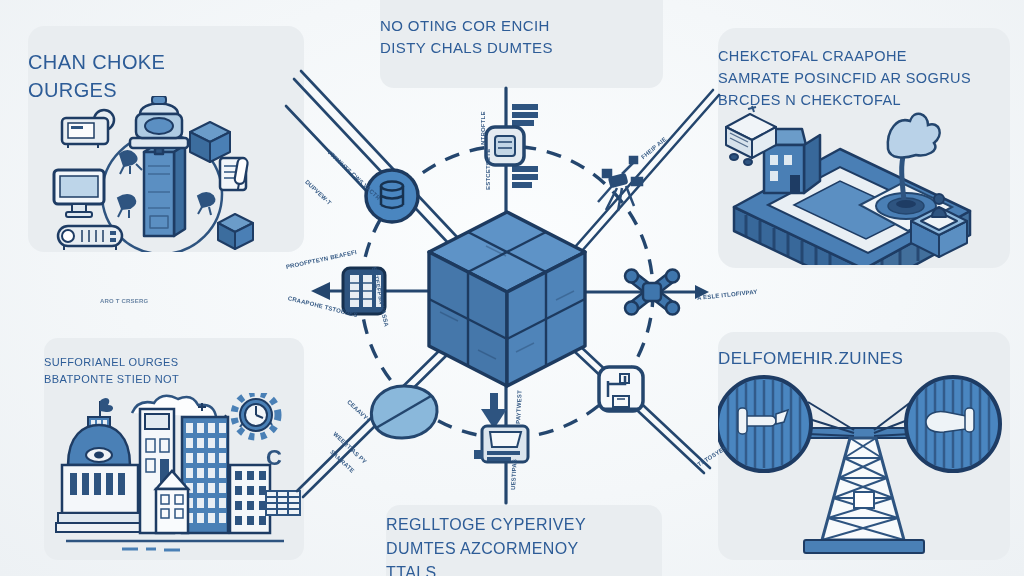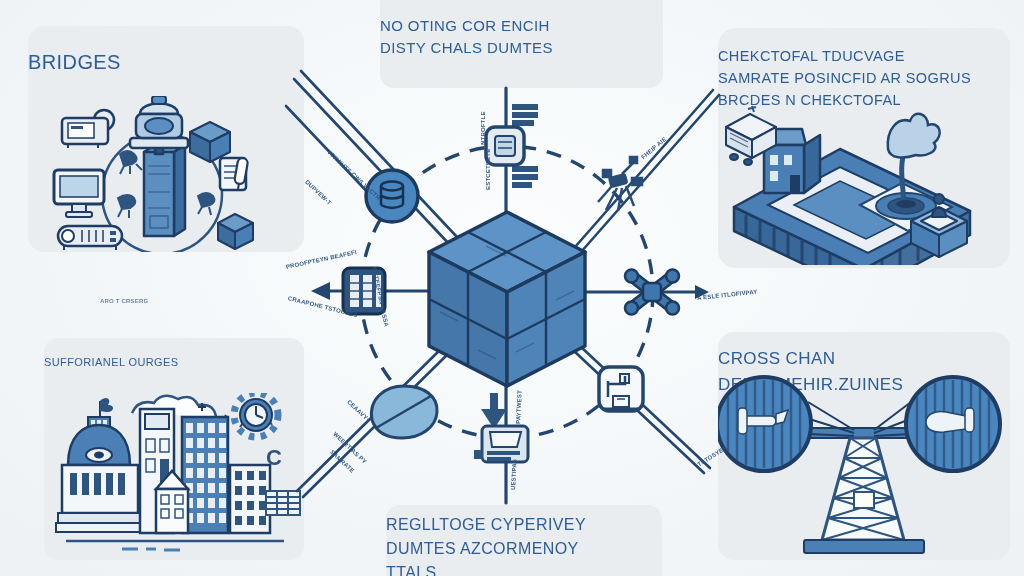--- a/index.html
+++ b/index.html
@@ -27,21 +27,22 @@
   .micro{position:absolute;font-size:6px;color:#2e5480;white-space:nowrap;
     transform-origin:0 50%;letter-spacing:.2px;opacity:.95;font-weight:bold;}
 </style>
 </head>
 <body>
 
 <div class="stage">
 
   <div class="panel tl">
     <div class="title t-tl">
-      <span>BRIDGES</span>
+      <span>CHAN CHOKE</span>
+      <span>OURGES</span>
     </div>
     <svg class="ill" style="top:70px" width="276" height="156" viewBox="0 0 276 156">
       <circle cx="134" cy="98" r="60" fill="none" stroke="#2e5480" stroke-width="2.5"></circle>
 
       <g stroke="#1e3c64" stroke-width="2.5" stroke-linejoin="round">
         <polygon points="116,56 127,49 157,49 146,56" fill="#7aa7cf"></polygon>
         <polygon points="146,56 157,49 157,133 146,140" fill="#3c6d9e"></polygon>
         <rect x="116" y="56" width="30" height="84" fill="#5b8fc2"></rect>
         <g stroke-width="1.2" opacity="0.55">
           <line x1="120" y1="70" x2="142" y2="70"></line>
@@ -137,21 +138,21 @@
 
   <div class="panel tc">
     <div class="title t-tc">
       <span>NO OTING COR ENCIH</span>
       <span>DISTY CHALS DUMTES</span>
     </div>
   </div>
 
   <div class="panel tr">
     <div class="title t-tr">
-      <span>CHEKCTOFAL TDUCVAGE</span>
+      <span>CHEKCTOFAL CRAAPOHE</span>
       <span>SAMRATE POSINCFID AR SOGRUS</span>
       <span>BRCDES N CHEKCTOFAL</span>
     </div>
     <svg class="ill" style="top:77px" width="292" height="160" viewBox="0 0 292 160">
 
       <g stroke="#1e3c64" stroke-width="2.5" stroke-linejoin="round">
         <polygon points="16,102 146,164 146,188 16,126" fill="#38689a"></polygon>
         <polygon points="146,164 252,106 252,130 146,188" fill="#426f9c"></polygon>
         <polygon points="16,102 122,44 252,106 146,164" fill="#4a7fb5"></polygon>
       </g>
@@ -211,20 +212,21 @@
         <polygon points="203,116 221,107 239,116 221,125" fill="#eef3f7"></polygon>
         <circle cx="221" cy="94" r="5" fill="#2e5480"></circle>
         <path d="M214,112 C214,100 228,100 228,112 Z" fill="#2e5480"></path>
       </g>
     </svg>
   </div>
 
   <div class="panel bl">
     <div class="title t-bl">
       <span>SUFFORIANEL OURGES</span>
+      <span>BBATPONTE STIED NOT</span>
     </div>
     <svg class="ill" style="top:55px" width="260" height="162" viewBox="0 0 260 162">
 
       <path d="M88,20 Q94,6 110,10 Q118,-2 134,6 Q148,0 154,12 Q170,10 172,24" fill="#fcfdfe" stroke="#2e5480" stroke-width="2.5"></path>
       <path d="M196,34 Q202,24 214,28 Q222,22 228,32" fill="none" stroke="#2e5480" stroke-width="2"></path>
       <path d="M158,10 v8 M154,14 h8" stroke="#1e3c64" stroke-width="2"></path>
       <path d="M172,26 l4,6 l6,-10" fill="none" stroke="#1e3c64" stroke-width="2"></path>
 
       <g>
         <circle cx="212" cy="22" r="22" fill="none" stroke="#4a80b6" stroke-width="7" stroke-dasharray="5.5 6.5"></circle>
@@ -351,21 +353,20 @@
   <div class="panel bc">
     <div class="title t-bc">
       <span>REGLLTOGE CYPERIVEY</span>
       <span>DUMTES AZCORMENOY</span>
       <span>TTALS</span>
     </div>
   </div>
 
   <div class="panel br">
     <div class="title t-br">
-      <span>CROSS CHAN</span>
       <span>DELFOMEHIR.ZUINES</span>
     </div>
     <svg class="ill" style="top:40px" width="292" height="188" viewBox="0 0 292 188">
       <defs>
         <clipPath id="clipL">
             <circle cx="46" cy="52" r="45"></circle>
           </clipPath>
         <clipPath id="clipR">
             <circle cx="235" cy="52" r="45"></circle>
           </clipPath>

